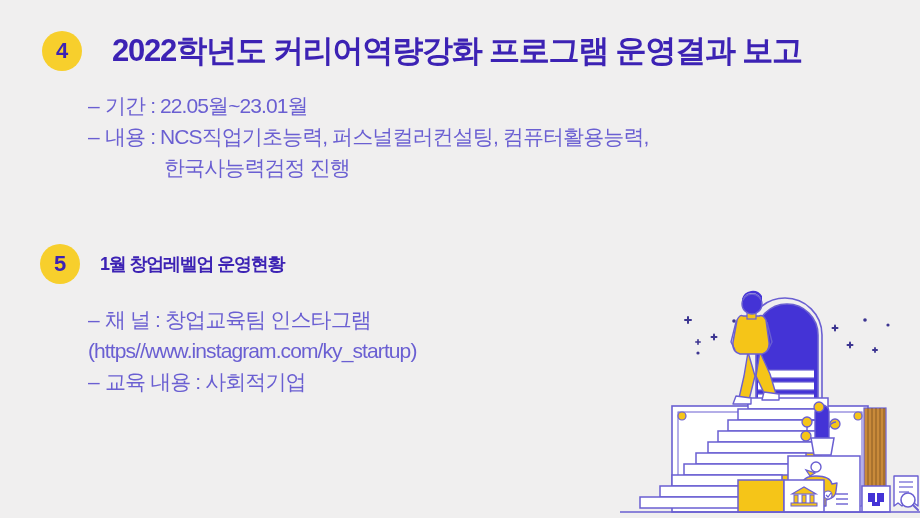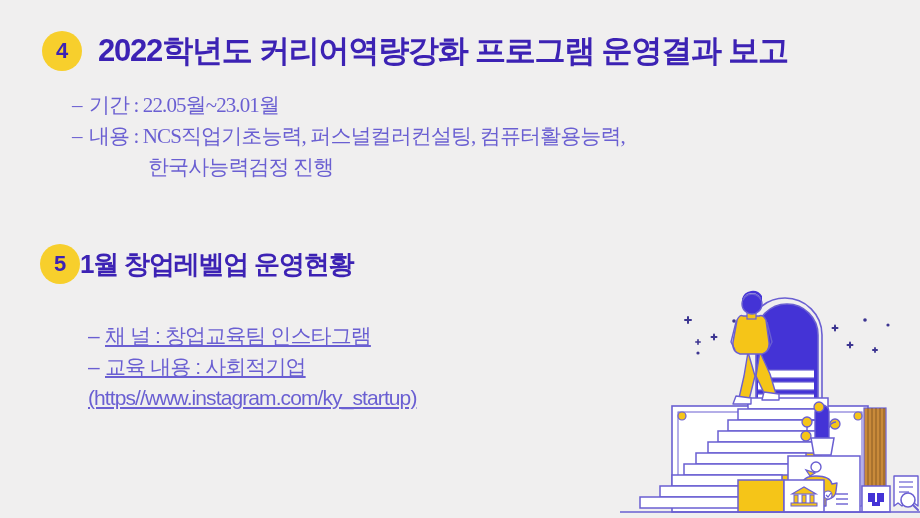--- a/index.html
+++ b/index.html
@@ -45,35 +45,35 @@
     flex: 0 0 auto;
     letter-spacing: 0px;
   }
   .section-title {
     color: #3c22b4;
     font-weight: bold;
     letter-spacing: -1.2px;
     white-space: nowrap;
   }
   #section-4 .section-head { left: 42px; top: 30px; }
-  #section-4 .section-title { font-size: 31px; margin-left: 16px; }
+  #section-4 .section-title { font-size: 31px; margin-left: 30px; }
   #section-5 .section-head { left: 40px; top: 12px; }
-  #section-5 .section-title { font-size: 26px; }
+  #section-5 .section-title { font-size: 18px; margin-left: 20px; }
 
   
   .bullets {
     position: absolute;
     color: #6a5fd2;
     font-size: 21px;
     letter-spacing: -0.9px;
     line-height: 31px;
     white-space: nowrap;
   }
-  #bullets-4 { left: 72px; top: 90px; font-family: Liberation Serif, serif; }
-  #bullets-5 { left: 88px; top: 88px; text-decoration: underline; }
+  #bullets-4 { left: 88px; top: 90px; }
+  #bullets-5 { left: 88px; top: 72px; }
   .bullet-line { display: block; }
   .bullet-line.indent { padding-left: 76px; }
   .dash { display: inline-block; width: 17px; }
 
   
   #illustration {
     position: absolute;
     right: 0px;
     bottom: 0px;
     width: 300px;
@@ -106,24 +106,24 @@
   <div class="section" id="section-5">
     <div class="section-head">
       <div class="badge">5</div>
       <div class="section-title">1월 창업레벨업 운영현황</div>
     </div>
     <div class="bullets" id="bullets-5">
       <span class="bullet-line">
         <span class="dash">–</span><span>채   널 : 창업교육팀 인스타그램</span>
       </span>
       <span class="bullet-line">
+        <span>(https//www.instagram.com/ky_startup)</span>
+      </span>
+      <span class="bullet-line">
         <span class="dash">–</span><span>교육 내용 : 사회적기업</span>
-      </span>
-      <span class="bullet-line">
-        <span>(https//www.instagram.com/ky_startup)</span>
       </span>
     </div>
   </div>
 
   <div id="illustration">
     <svg viewBox="0 0 300 228" width="300" height="228" xmlns="http://www.w3.org/2000/svg">
       <defs>
         <clipPath id="arch-clip">
           <path d="M138 120 L138 42 A28 28 0 0 1 194 42 L194 120 Z"></path>
         </clipPath>

